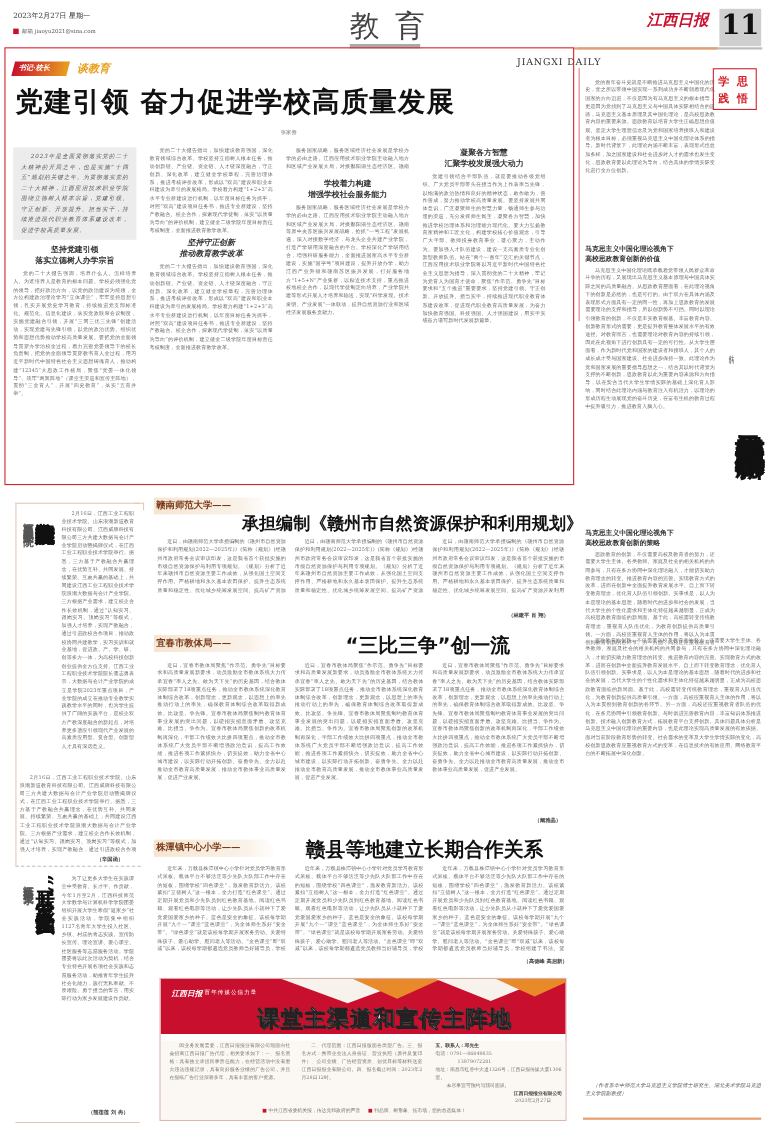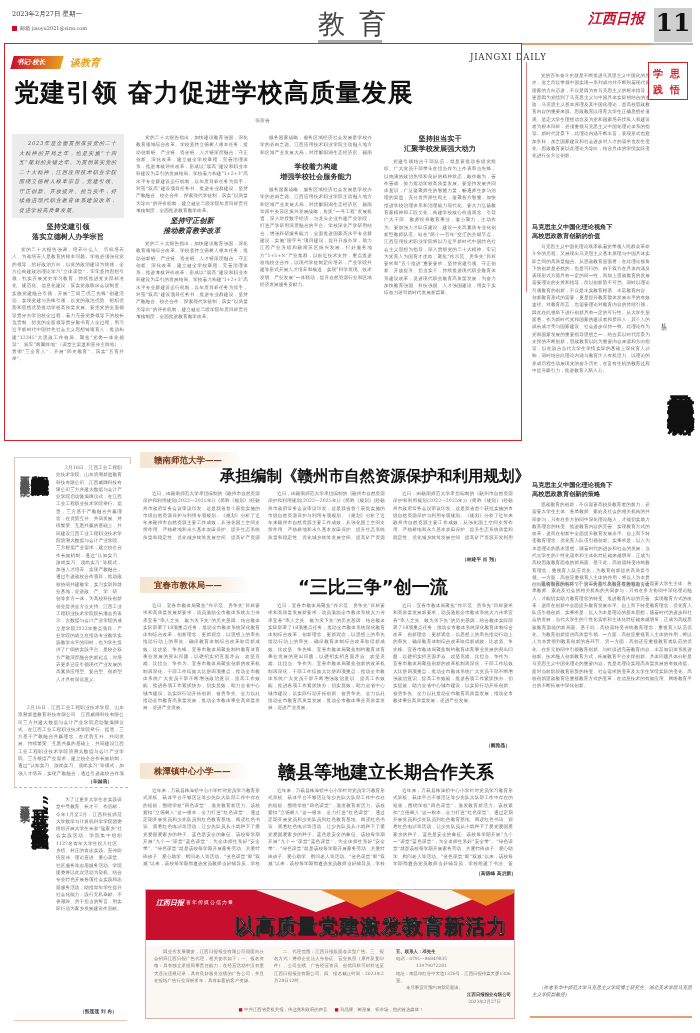--- a/index.html
+++ b/index.html
@@ -42,21 +42,21 @@
 
   
   .side-box1 { left: 14px; top: 457px; width: 113px; height: 330px; border-top: 1px solid #e6c9b5; border-left: 1px solid #e6c9b5; }
   .side-box1::after { content:''; position:absolute; right:-4px; top:-1px; width:8px; height:6px; border-top:1px solid #e6c9b5; border-right:1px solid #e6c9b5; }
   .vert-school { font-family: "DejaVu Sans", sans-serif; font-weight: bold; color:#555; font-size: 9.5px; writing-mode: vertical-rl; letter-spacing: 1px; }
   .vert-title { font-family: "DejaVu Serif", serif; font-weight: bold; color:#111; font-size: 18px; writing-mode: vertical-rl; line-height: 20px; letter-spacing: 0px; }
   .sep-dash { left: 14px; top: 787px; width: 114px; height: 1px; border-top: 1px dashed #bbb; }
   .side-bottom { left: 14px; top: 1020px; width: 113px; height: 1px; background:#e6c9b5; }
 
   
-  .story-tag { height: 16px; background: linear-gradient(90deg,#f5e6d2 0%,#faf2e8 75%,#fff 100%); clip-path: polygon(0 0, 92% 0, 100% 100%, 0 100%); padding-left: 14px; font-family: "DejaVu Serif", serif; font-weight: bold; font-size: 8.5px; color: #7a3a1a; line-height: 16px; }
+  .story-tag { height: 16px; background: linear-gradient(90deg,#f5e6d2 0%,#faf2e8 75%,#fff 100%); clip-path: polygon(0 0, 92% 0, 100% 100%, 0 100%); padding-left: 2px; font-family: "DejaVu Serif", serif; font-weight: bold; font-size: 8.5px; color: #7a3a1a; line-height: 16px; }
   .story-title { font-family: "DejaVu Sans", sans-serif; font-weight: bold; color: #111; white-space: nowrap; }
   .signature { font-family: "DejaVu Sans", sans-serif; font-weight: bold; color:#444; font-size: 4.8px; text-indent: 0; }
 
   
   .ad { left: 145px; top: 889px; width: 370px; height: 130px; border: 1px solid #d8b0a8; background: #fff; overflow: hidden; }
   .ad-banner { position:absolute; left:0; top:0; width:370px; height:50px; background:#c8102e; }
   .ad-tri1 { position:absolute; left:110px; top:0; width:0; height:0; border-left:60px solid transparent; border-right:60px solid transparent; border-top:22px solid #f7f2ec; }
   .ad-tri2 { position:absolute; left:175px; top:0; width:0; height:0; border-left:40px solid transparent; border-right:40px solid transparent; border-top:18px solid #e8892a; }
   .ad-tri3 { position:absolute; left:250px; top:0; width:0; height:0; border-left:50px solid transparent; border-right:50px solid transparent; border-top:20px solid #f7f2ec; }
   .ad-tri4 { position:absolute; left:305px; top:0; width:0; height:0; border-left:35px solid transparent; border-right:35px solid transparent; border-top:16px solid #e8892a; }
@@ -110,21 +110,21 @@
 </div>
 
 <div class="abs" style="left:260px;top:134px;width:112px;">
   <div class="txt" style="height:22px;">服务国家战略，服务区域经济社会发展是学校办学的必由之路。江西应用技术职业学院主动融入地方和区域产业发展大局，对接鄱阳湖生态经济区、赣南等原中央苏区振兴发展战略，抢抓“一号工程”发展机遇，深入对接数字经济，与龙头企业共建产业学院，打造产学研用深度融合的平台。学校深化产学研用结合，增强科研服务能力，全面推进国家高水平专业群建设，实施“国字号”项目建设，提升开放办学，助力江西产业升级和赣南苏区振兴发展，打好服务地方“1+5+N”产业集群，以贴近技术支持，重点推进校地校企合作，以现代学徒制定向培养，产业学院共建等形式开展人才培养和输送，实现“科学发现、技术发明、产业发展”一体联动，提升自然资源行业和区域经济发展服务贡献力。</div>
   <div class="sub" style="white-space:pre-line;margin-top:6px;">学校着力构建
 增强学校社会服务能力</div>
   <div class="txt" style="height:254px;margin-top:4px;">服务国家战略，服务区域经济社会发展是学校办学的必由之路。江西应用技术职业学院主动融入地方和区域产业发展大局，对接鄱阳湖生态经济区、赣南等原中央苏区振兴发展战略，抢抓“一号工程”发展机遇，深入对接数字经济，与龙头企业共建产业学院，打造产学研用深度融合的平台。学校深化产学研用结合，增强科研服务能力，全面推进国家高水平专业群建设，实施“国字号”项目建设，提升开放办学，助力江西产业升级和赣南苏区振兴发展，打好服务地方“1+5+N”产业集群，以贴近技术支持，重点推进校地校企合作，以现代学徒制定向培养，产业学院共建等形式开展人才培养和输送，实现“科学发现、技术发明、产业发展”一体联动，提升自然资源行业和区域经济发展服务贡献力。</div>
 </div>
 
 <div class="abs" style="left:384px;top:134px;width:112px;">
-  <div class="sub" style="white-space:pre-line;">坚持担当实干
+  <div class="sub" style="white-space:pre-line;">凝聚各方智慧
 汇聚学校发展强大动力</div>
   <div class="txt" style="height:272px;margin-top:4px;">党建引领结合干部队伍，就是要推动各级党组织、广大党员干部带头在担当作为上作表率当先锋，以饱满的政治热情和良好的精神状态，敢作敢为，善作善成，努力推动学校高质量发展。要坚持发展共同体意识，广泛凝聚师生的智慧力量，畅通师生参与治理的渠道，充分发挥师生民主，凝聚各方智慧，加快推进学校治理体系和治理能力现代化。要大力弘扬教育家精神和工匠文化，构建学校核心价值观念，引导广大干部、教师投身教育事业，凝心聚力，主动作为。要加强人才队伍建设，建设一支高素质专业化创新型教师队伍。站在“两个一百年”交汇的关键节点，江西应用技术职业学院将以习近平新时代中国特色社会主义思想为指导，深入贯彻党的二十大精神，牢记为党育人为国育才使命，聚焦“作示范、勇争先”目标要求和“五个推进”重要要求，坚持党建引领、守正创新、开放提升、担当实干，持续推进现代职业教育体系建设改革，促进现代职业教育高质量发展，为奋力加快教育强国、科技强国、人才强国建设，用实干实绩奋力谱写新时代发展新篇章。</div>
 </div>
 
 <div class="abs rtag">
   <span style="left:4px;top:4px;">学</span>
   <span style="left:21px;top:4px;">思</span>
   <span style="left:4px;top:20px;">践</span>
   <span style="left:21px;top:20px;">悟</span>
 </div>
@@ -162,42 +162,42 @@
 <div class="abs side-bottom"></div>
 
 <div class="abs story-tag" style="left:140px;top:452px;width:105px;">赣南师范大学——</div>
 <div class="abs story-title" style="left:180px;top:466px;font-size:15.5px;margin-left:40px;">承担编制《赣州市自然资源保护和利用规划》</div>
 <div class="abs txt" style="left:143px;top:490px;width:117px;height:50px;">近日，由赣南师范大学承担编制的《赣州市自然资源保护和利用规划(2022—2025年)》(简称《规划》)经赣州市政府常务会议审议印发，这是我省首个获批实施的市级自然资源保护与利用专项规划。《规划》分析了近年来赣州市自然资源主要工作成效，从强化国土空间支撑作用、严格耕地和永久基本农田保护、提升生态系统质量和稳定性、优化城乡统筹发展空间、提高矿产资源开发利用水平、深化自然资源领域重点改革等方面提出系列创新措施，为部署年度工作、配置资源要素、完善政策体系、开展审计监督提供重要依据，对加快推进赣州市生态文明建设、推动“十四五”期间经济社会高质量发展，提升自然资源保护与利用水平具有重要意义。长期以来，赣南师范大学积极投身社会服务，以乡村振兴研究院为依托，助推市区县开展服务，积极参与赣州经济社会发展各项工作，在政策与咨询研究、乡村规划设计、乡村产业与服务等方面开展全面、系统、深入的创新研究与实践探索。学校与南康、瑞金、兴国、赣县等地建立长期合作关系，与江西省工业等单位签署战略合作协议30余份，累计完成横向课题30余项，在推进美丽乡村建设、巩固脱贫攻坚成果等方面作出贡献。</div>
 <div class="abs txt" style="left:268px;top:490px;width:117px;height:50px;">近日，由赣南师范大学承担编制的《赣州市自然资源保护和利用规划(2022—2025年)》(简称《规划》)经赣州市政府常务会议审议印发，这是我省首个获批实施的市级自然资源保护与利用专项规划。《规划》分析了近年来赣州市自然资源主要工作成效，从强化国土空间支撑作用、严格耕地和永久基本农田保护、提升生态系统质量和稳定性、优化城乡统筹发展空间、提高矿产资源开发利用水平、深化自然资源领域重点改革等方面提出系列创新措施，为部署年度工作、配置资源要素、完善政策体系、开展审计监督提供重要依据，对加快推进赣州市生态文明建设、推动“十四五”期间经济社会高质量发展，提升自然资源保护与利用水平具有重要意义。长期以来，赣南师范大学积极投身社会服务，以乡村振兴研究院为依托，助推市区县开展服务，积极参与赣州经济社会发展各项工作，在政策与咨询研究、乡村规划设计、乡村产业与服务等方面开展全面、系统、深入的创新研究与实践探索。学校与南康、瑞金、兴国、赣县等地建立长期合作关系，与江西省工业等单位签署战略合作协议30余份，累计完成横向课题30余项，在推进美丽乡村建设、巩固脱贫攻坚成果等方面作出贡献。</div>
 <div class="abs txt" style="left:393px;top:490px;width:120px;height:50px;">近日，由赣南师范大学承担编制的《赣州市自然资源保护和利用规划(2022—2025年)》(简称《规划》)经赣州市政府常务会议审议印发，这是我省首个获批实施的市级自然资源保护与利用专项规划。《规划》分析了近年来赣州市自然资源主要工作成效，从强化国土空间支撑作用、严格耕地和永久基本农田保护、提升生态系统质量和稳定性、优化城乡统筹发展空间、提高矿产资源开发利用水平、深化自然资源领域重点改革等方面提出系列创新措施，为部署年度工作、配置资源要素、完善政策体系、开展审计监督提供重要依据，对加快推进赣州市生态文明建设、推动“十四五”期间经济社会高质量发展，提升自然资源保护与利用水平具有重要意义。长期以来，赣南师范大学积极投身社会服务，以乡村振兴研究院为依托，助推市区县开展服务，积极参与赣州经济社会发展各项工作，在政策与咨询研究、乡村规划设计、乡村产业与服务等方面开展全面、系统、深入的创新研究与实践探索。学校与南康、瑞金、兴国、赣县等地建立长期合作关系，与江西省工业等单位签署战略合作协议30余份，累计完成横向课题30余项，在推进美丽乡村建设、巩固脱贫攻坚成果等方面作出贡献。</div>
 <div class="abs signature" style="left:462px;top:556px;">（林建平  肖  翔）</div>
 
 <div class="abs story-tag" style="left:140px;top:577px;width:112px;">宜春市教体局——</div>
-<div class="abs story-title" style="left:298px;top:575px;font-size:18px;">“三比三争”创一流</div>
+<div class="abs story-title" style="left:314px;top:575px;font-size:18px;">“三比三争”创一流</div>
 <div class="abs txt" style="left:143px;top:602px;width:117px;height:138px;">近日，宜春市教体局聚焦“作示范、勇争先”目标要求和高质量发展新要求，动员激励全市教体系统大力传承宜春“率人之先、敢为天下先”的历史基因，结合教体实际部署了18项重点任务，推动全市教体系统深化教育体制综合改革，创新理念，更新观念，以思想上的率先推动行动上的率先，确保教育体制综合改革取得新成效。比攻坚、争先锋。宜春市教体局聚焦制约教育体育事业发展的突出问题，以硬招实招直面矛盾、攻坚克难。比担当、争作为。宜春市教体局聚焦创新的改革机制再深化，干部工作绩效大比拼四项重点，推动全市教体系统广大党员干部不断增强政治意识，提高工作效能，推进各项工作紧抓快办，切实提效，助力全省中心城市建设，以实际行动开拓创新、奋勇争先、全力以赴推动全市教育高质量发展，推动全市教体事业高质量发展，促进产业发展。</div>
 <div class="abs txt" style="left:268px;top:602px;width:117px;height:138px;">近日，宜春市教体局聚焦“作示范、勇争先”目标要求和高质量发展新要求，动员激励全市教体系统大力传承宜春“率人之先、敢为天下先”的历史基因，结合教体实际部署了18项重点任务，推动全市教体系统深化教育体制综合改革，创新理念，更新观念，以思想上的率先推动行动上的率先，确保教育体制综合改革取得新成效。比攻坚、争先锋。宜春市教体局聚焦制约教育体育事业发展的突出问题，以硬招实招直面矛盾、攻坚克难。比担当、争作为。宜春市教体局聚焦创新的改革机制再深化，干部工作绩效大比拼四项重点，推动全市教体系统广大党员干部不断增强政治意识，提高工作效能，推进各项工作紧抓快办，切实提效，助力全省中心城市建设，以实际行动开拓创新、奋勇争先、全力以赴推动全市教育高质量发展，推动全市教体事业高质量发展，促进产业发展。</div>
 <div class="abs txt" style="left:393px;top:602px;width:120px;height:138px;">近日，宜春市教体局聚焦“作示范、勇争先”目标要求和高质量发展新要求，动员激励全市教体系统大力传承宜春“率人之先、敢为天下先”的历史基因，结合教体实际部署了18项重点任务，推动全市教体系统深化教育体制综合改革，创新理念，更新观念，以思想上的率先推动行动上的率先，确保教育体制综合改革取得新成效。比攻坚、争先锋。宜春市教体局聚焦制约教育体育事业发展的突出问题，以硬招实招直面矛盾、攻坚克难。比担当、争作为。宜春市教体局聚焦创新的改革机制再深化，干部工作绩效大比拼四项重点，推动全市教体系统广大党员干部不断增强政治意识，提高工作效能，推进各项工作紧抓快办，切实提效，助力全省中心城市建设，以实际行动开拓创新、奋勇争先、全力以赴推动全市教育高质量发展，推动全市教体事业高质量发展，促进产业发展。</div>
 <div class="abs signature" style="left:486px;top:742px;">（阚雅晶）</div>
 
 <div class="abs story-tag" style="left:140px;top:763px;width:112px;">株潭镇中心小学——</div>
 <div class="abs story-title" style="left:278px;top:760px;font-size:18px;">赣县等地建立长期合作关系</div>
 <div class="abs txt" style="left:143px;top:787px;width:117px;height:80px;">近年来，万载县株潭镇中心小学针对党员学习教育形式呆板、载体平台不够活泛等少先队大队部工作中存在的短板，围绕学校“四色课堂”，激发教育新活力。该校紧扣“立德树人”这一根本，全力打造“红色课堂”。通过定期开展党员和少先队员到红色教育基地、阅读红色书籍、观看红色电影等活动，让少先队员从小就种下了爱党爱国爱家乡的种子。蓝色是安全的象征。该校每学期开展“九个一”课堂“蓝色课堂”，为全体师生系好“安全带”。“绿色课堂”就是该校每学期开展家务劳动、关爱特殊孩子、爱心助学、慰问老人等活动。“金色课堂”即“双减”以来，该校每学期都遴选党员教师当好辅导员，学校组建了书法、篮球、舞蹈等50个社团，创办了1本《鹏学》月刊，举办了文化艺术节、校运会、田径长跑比赛活动等5个大型活动。</div>
 <div class="abs txt" style="left:268px;top:787px;width:117px;height:80px;">近年来，万载县株潭镇中心小学针对党员学习教育形式呆板、载体平台不够活泛等少先队大队部工作中存在的短板，围绕学校“四色课堂”，激发教育新活力。该校紧扣“立德树人”这一根本，全力打造“红色课堂”。通过定期开展党员和少先队员到红色教育基地、阅读红色书籍、观看红色电影等活动，让少先队员从小就种下了爱党爱国爱家乡的种子。蓝色是安全的象征。该校每学期开展“九个一”课堂“蓝色课堂”，为全体师生系好“安全带”。“绿色课堂”就是该校每学期开展家务劳动、关爱特殊孩子、爱心助学、慰问老人等活动。“金色课堂”即“双减”以来，该校每学期都遴选党员教师当好辅导员，学校组建了书法、篮球、舞蹈等50个社团，创办了1本《鹏学》月刊，举办了文化艺术节、校运会、田径长跑比赛活动等5个大型活动。</div>
 <div class="abs txt" style="left:393px;top:787px;width:120px;height:80px;">近年来，万载县株潭镇中心小学针对党员学习教育形式呆板、载体平台不够活泛等少先队大队部工作中存在的短板，围绕学校“四色课堂”，激发教育新活力。该校紧扣“立德树人”这一根本，全力打造“红色课堂”。通过定期开展党员和少先队员到红色教育基地、阅读红色书籍、观看红色电影等活动，让少先队员从小就种下了爱党爱国爱家乡的种子。蓝色是安全的象征。该校每学期开展“九个一”课堂“蓝色课堂”，为全体师生系好“安全带”。“绿色课堂”就是该校每学期开展家务劳动、关爱特殊孩子、爱心助学、慰问老人等活动。“金色课堂”即“双减”以来，该校每学期都遴选党员教师当好辅导员，学校组建了书法、篮球、舞蹈等50个社团，创办了1本《鹏学》月刊，举办了文化艺术节、校运会、田径长跑比赛活动等5个大型活动。</div>
 <div class="abs signature" style="left:476px;top:870px;">（高德峰  高启新）</div>
 
 <div class="abs ad">
   <div class="ad-banner"></div>
   <div class="ad-tri1"></div>
   <div class="ad-tri2"></div>
   <div class="ad-tri3"></div>
   <div class="ad-tri4"></div>
   <div class="ad-logo">江西日报</div>
   <div class="ad-slogan">百年传媒公信力量</div>
-  <div class="ad-title">以高质量党建激发教育新活力</div>
+  <div class="ad-title">课堂主渠道和宣传主阵地</div>
   <div class="ad-body" style="left:0;width:370px;height:74px;"></div>
   <div class="ad-col txt" style="left:8px;width:110px;height:56px;">因业务发展需要，江西日报报业有限公司现面向社会招商江西日报广告代理，相关要求如下：一、报名资格：具有独立承担民事责任能力，在经营活动中没有重大违法违规记录，具有良好服务业绩的广告公司，并且在报纸广告行业深耕多年，具有丰富的客户资源。</div>
   <div class="ad-col txt" style="left:128px;width:110px;height:56px;">二、代理范围：江西日报版面各类型广告。三、报名方式：携带企业法人身份证、营业执照（原件及复印件）、公司业绩、广告经营资质、创优目标等材料送至江西日报报业有限公司。四、报名截止时间：2023年2月28日12时。</div>
   <div class="ad-col" style="left:250px;width:115px;text-indent:0;">
     <div style="color:#444;font-weight:bold;">五、联系人：邓先生</div>
     <div>电话：0791—86849835</div>
     <div style="padding-left:20px;">13979072281</div>
     <div>地址：南昌市红谷中大道1326号，江西日报传媒大厦1306室。</div>
     <div style="padding-left:10px;">未尽事宜可预约与我司面谈。</div>
     <div style="text-align:right;font-weight:bold;color:#444;">江西日报报业有限公司</div>

